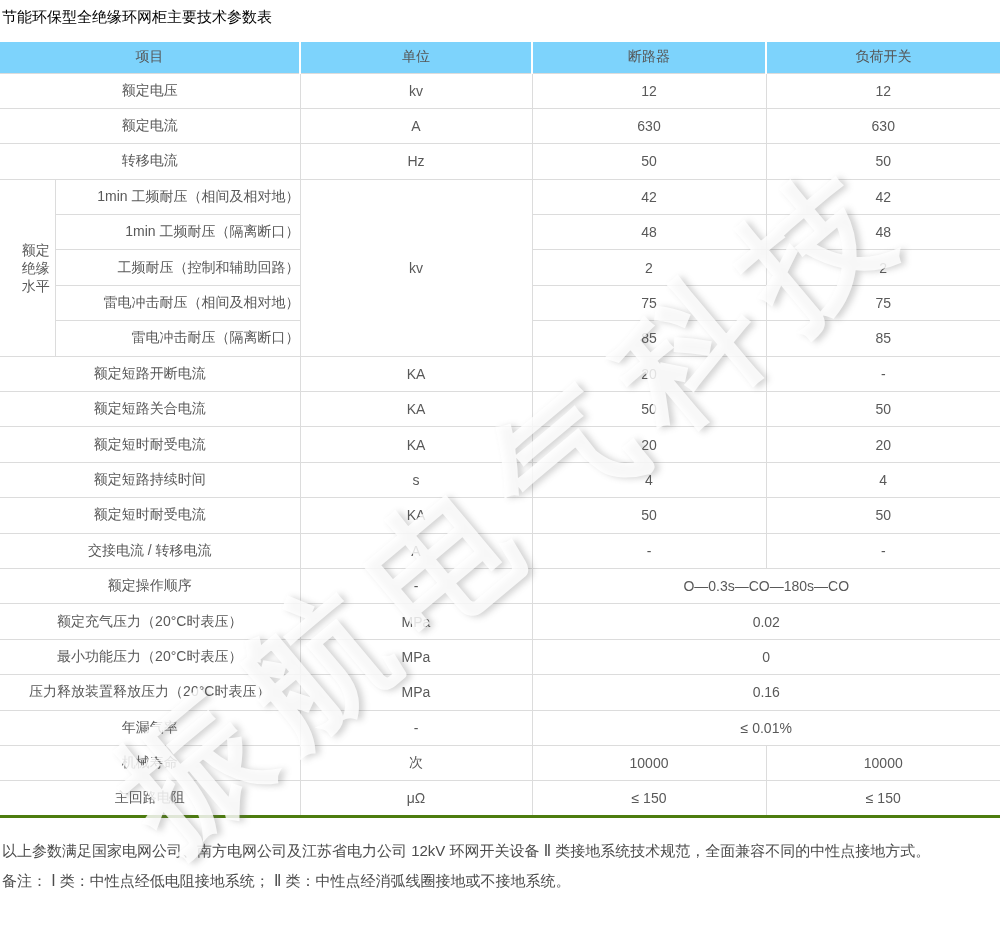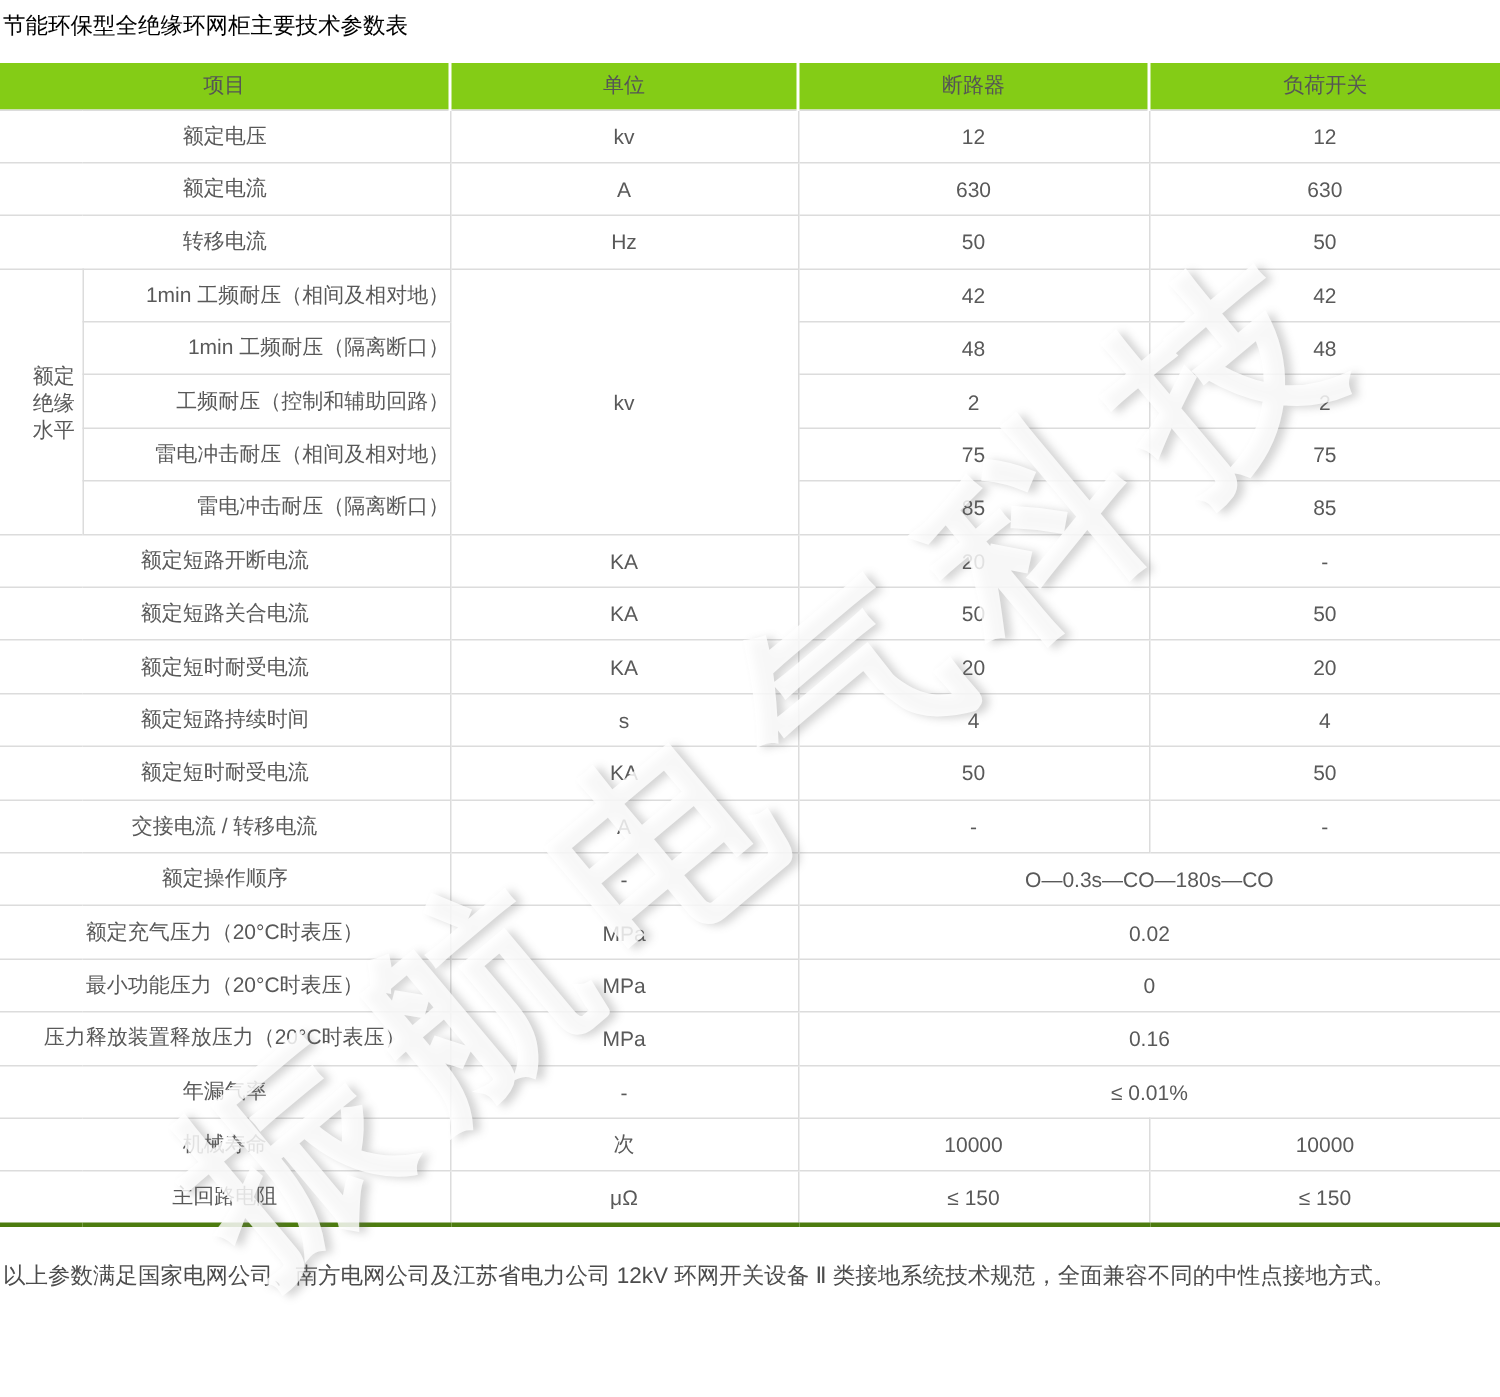--- a/index.html
+++ b/index.html
@@ -25,21 +25,21 @@
     table-layout: fixed;
     position: relative;
     z-index: 1;
   }
   col.c-a { width: 55px; }
   col.c-b { width: 245px; }
   col.c-c { width: 232px; }
   col.c-d { width: 234px; }
   col.c-e { width: 234px; }
   thead th {
-    background: #84cc16;
+    background: #7dd3fc;
     font-weight: normal;
     font-size: 14px;
     color: #555555;
     height: 31px;
     text-align: center;
     border-right: 2px solid #ffffff;
     font-family: Liberation Mono, monospace;
   }
   thead th:last-child { border-right: none; }
   tbody td {
@@ -233,15 +233,16 @@
         <td colspan="2">主回路电阻</td>
         <td>μΩ</td>
         <td>≤ 150</td>
         <td>≤ 150</td>
       </tr>
     </tbody>
   </table>
 
   <div class="footer">
     <div>以上参数满足国家电网公司、南方电网公司及江苏省电力公司 12kV 环网开关设备 Ⅱ 类接地系统技术规范，全面兼容不同的中性点接地方式。</div>
+    <div>备注： Ⅰ 类：中性点经低电阻接地系统； Ⅱ 类：中性点经消弧线圈接地或不接地系统。</div>
   </div>
 
 </div>
 
 </body></html>

